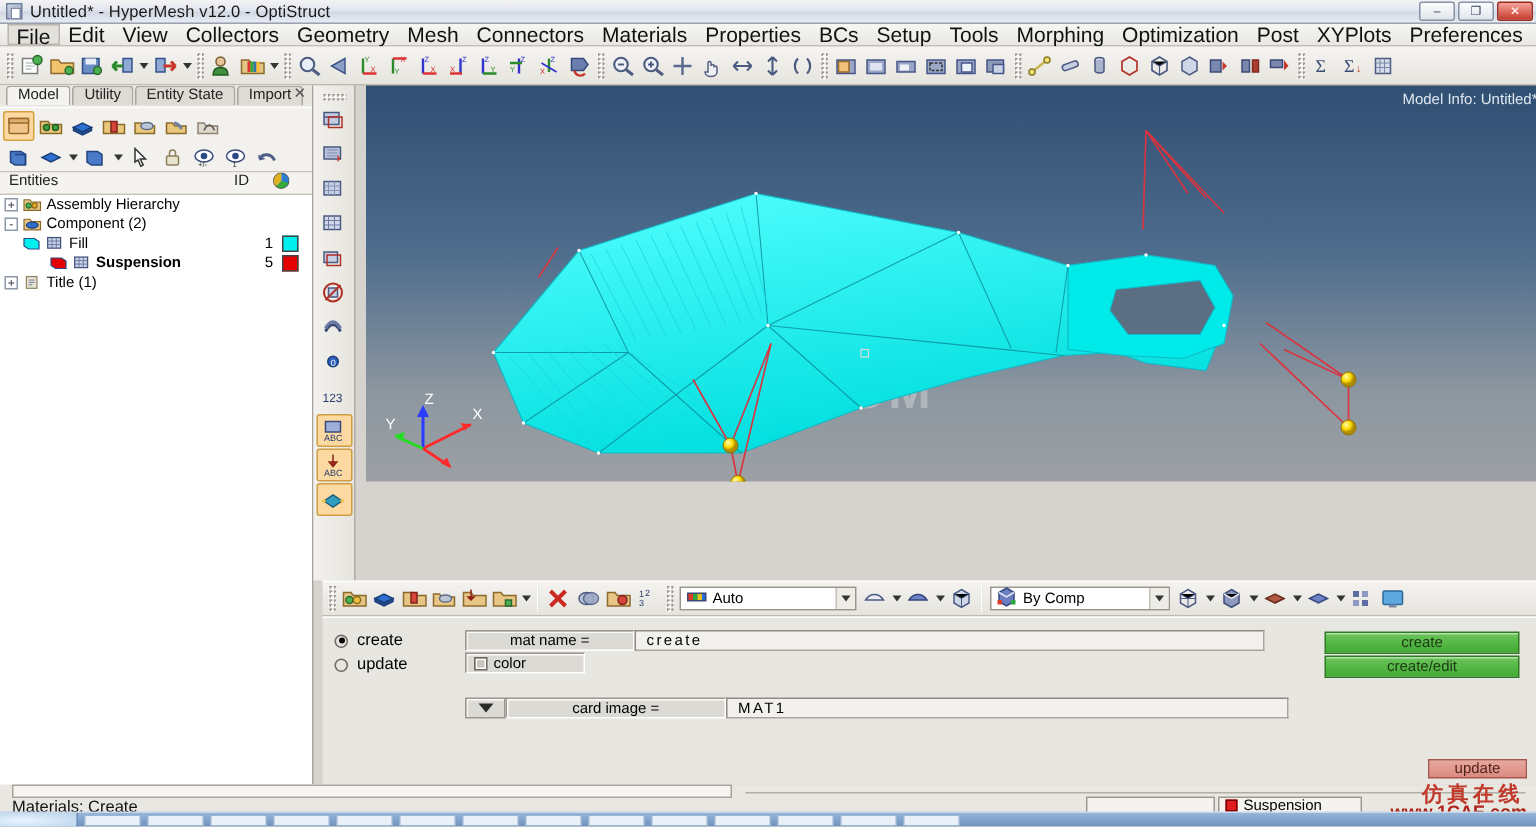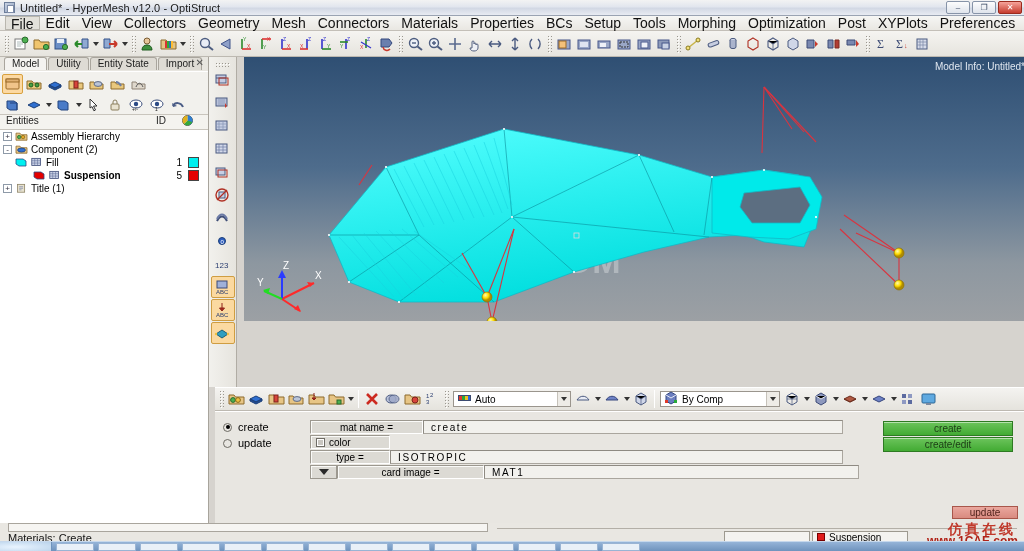--- a/index.html
+++ b/index.html
@@ -1066,24 +1066,20 @@
       <div class="fieldval" style="width:420px;">create</div>
     </div>
 
     <div style="position:absolute;left:95px;top:23px;display:flex;">
       <div class="fieldlabel" style="width:80px;text-align:left;padding-left:5px;display:flex;align-items:center;">
         <span class="tiny-sq"></span>
         <span>color</span>
       </div>
     </div>
 
-    <div style="position:absolute;left:95px;top:38px;display:flex;">
-      <div class="fieldlabel" style="width:80px;">type =</div>
-      <div class="fieldval" style="width:453px;">ISOTROPIC</div>
-    </div>
 
     <div style="position:absolute;left:95px;top:53px;display:flex;">
       <div class="dd-btn"></div>
       <div class="fieldlabel" style="width:147px;">card image =</div>
       <div class="fieldval" style="width:375px;">MAT1</div>
     </div>
 
     <div style="position:absolute;left:668px;top:9px;">
       <div class="greenbtn">create</div>
     </div>

